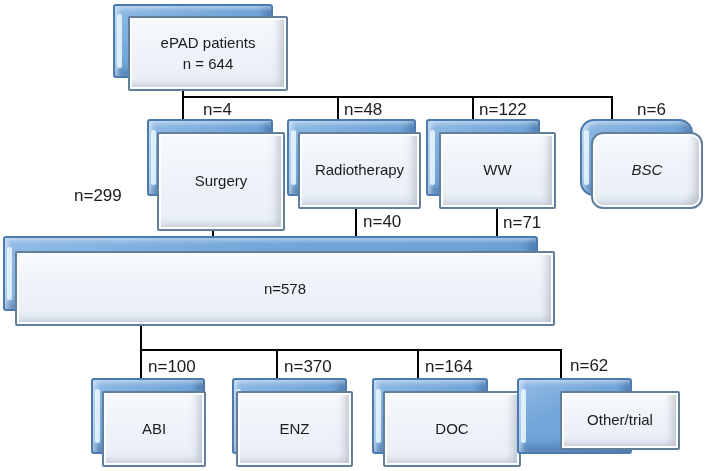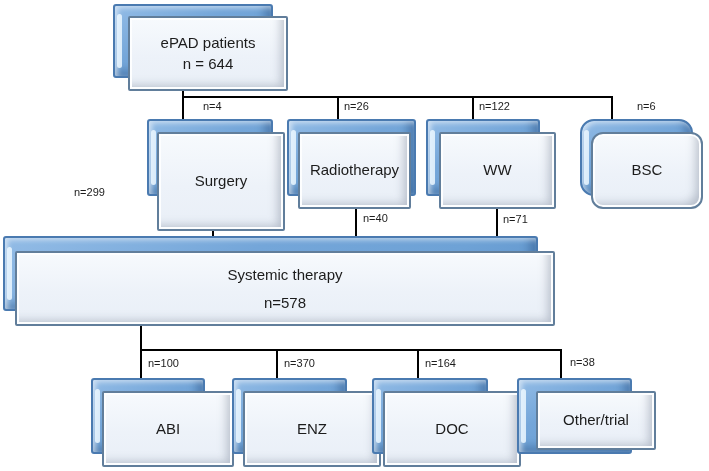--- a/index.html
+++ b/index.html
@@ -42,28 +42,28 @@
     background: linear-gradient(180deg, #f7fafd 0%, var(--front-box-fill, #edf2f9) 55%, #e9eff7 100%);
     border: 2px solid var(--front-box-border, #617e9b);
     border-radius: 2px;
     box-shadow: inset 0 0 0 2px #fdfeff,
                 inset -9px -7px 10px -4px rgba(140,150,165,.55);
     box-sizing: border-box;
     font-size: 15px;
     line-height: 1.35;
   }
   .round-back { border-radius: 14px; }
-  .round-front { border-radius: 12px; }
+  .round-front { border-radius: 12px; font-style: italic; }
   .edge {
     position: absolute;
     background: var(--connector, #000);
   }
   .edge-label {
     position: absolute;
-    font-size: 11px;
+    font-size: 17px;
     white-space: nowrap;
     color: var(--text, #1c1c1c);
   }
   .tall-lines { line-height: 1.85; }
 </style>
 </head>
 <body>
 
 <div id="stage">
 
@@ -77,50 +77,50 @@
   <div class="edge" style="left:355px;top:209px;width:2px;height:28px"></div>
   <div class="edge" style="left:496px;top:209px;width:2px;height:28px"></div>
 
   <div class="edge" style="left:140px;top:326px;width:2px;height:53px"></div>
   <div class="edge" style="left:140px;top:349px;width:422px;height:2px"></div>
   <div class="edge" style="left:276px;top:349px;width:2px;height:30px"></div>
   <div class="edge" style="left:417px;top:349px;width:2px;height:30px"></div>
   <div class="edge" style="left:560px;top:349px;width:2px;height:30px"></div>
 
   <div class="edge-label" style="left:203px;top:100px">n=4</div>
-  <div class="edge-label" style="left:344px;top:100px">n=26</div>
+  <div class="edge-label" style="left:344px;top:100px">n=48</div>
   <div class="edge-label" style="left:479px;top:100px">n=122</div>
   <div class="edge-label" style="left:637px;top:100px">n=6</div>
   <div class="edge-label" style="left:74px;top:186px">n=299</div>
   <div class="edge-label" style="left:221px;top:212px">n=3</div>
   <div class="edge-label" style="left:363px;top:212px">n=40</div>
   <div class="edge-label" style="left:503px;top:213px">n=71</div>
   <div class="edge-label" style="left:148px;top:357px">n=100</div>
   <div class="edge-label" style="left:284px;top:357px">n=370</div>
   <div class="edge-label" style="left:425px;top:357px">n=164</div>
-  <div class="edge-label" style="left:570px;top:356px">n=38</div>
+  <div class="edge-label" style="left:570px;top:356px">n=62</div>
 
   <div>
     <div class="back" style="left:113px;top:4px;width:160px;height:74px"></div>
     <div class="front" style="left:128px;top:16px;width:160px;height:75px">
       <span>ePAD patients</span>
       <span>n = 644</span>
     </div>
   </div>
 
   <div>
     <div class="back" style="left:147px;top:119px;width:126px;height:77px"></div>
     <div class="front" style="left:157px;top:132px;width:128px;height:99px">
       <span>Surgery</span>
     </div>
   </div>
 
   <div>
     <div class="back" style="left:287px;top:119px;width:129px;height:77px"></div>
-    <div class="front" style="left:298px;top:132px;width:113px;height:77px">
+    <div class="front" style="left:298px;top:132px;width:123px;height:77px">
       <span>Radiotherapy</span>
     </div>
   </div>
 
   <div>
     <div class="back" style="left:426px;top:119px;width:114px;height:77px"></div>
     <div class="front" style="left:439px;top:132px;width:117px;height:77px">
       <span>WW</span>
     </div>
   </div>
@@ -128,46 +128,45 @@
   <div>
     <div class="back round-back" style="left:580px;top:119px;width:113px;height:77px"></div>
     <div class="front round-front" style="left:591px;top:132px;width:112px;height:77px">
       <span>BSC</span>
     </div>
   </div>
 
   <div>
     <div class="back" style="left:3px;top:236px;width:535px;height:75px"></div>
     <div class="front tall-lines" style="left:15px;top:251px;width:540px;height:75px">
-      <span>Systemic therapy</span>
       <span>n=578</span>
     </div>
   </div>
 
   <div>
     <div class="back" style="left:91px;top:378px;width:114px;height:76px"></div>
-    <div class="front" style="left:102px;top:391px;width:132px;height:76px">
+    <div class="front" style="left:102px;top:391px;width:104px;height:76px">
       <span>ABI</span>
     </div>
   </div>
 
   <div>
     <div class="back" style="left:232px;top:378px;width:115px;height:76px"></div>
-    <div class="front" style="left:243px;top:391px;width:138px;height:76px">
+    <div class="front" style="left:236px;top:391px;width:117px;height:76px">
       <span>ENZ</span>
     </div>
   </div>
 
   <div>
     <div class="back" style="left:372px;top:378px;width:116px;height:76px"></div>
     <div class="front" style="left:383px;top:391px;width:138px;height:76px">
       <span>DOC</span>
     </div>
   </div>
 
   <div>
     <div class="back" style="left:517px;top:378px;width:115px;height:76px"></div>
-    <div class="front" style="left:536px;top:391px;width:120px;height:59px">
+    <div class="front" style="left:560px;top:391px;width:120px;height:59px">
       <span>Other/trial</span>
     </div>
   </div>
 
 </div>
 
 </body></html>

